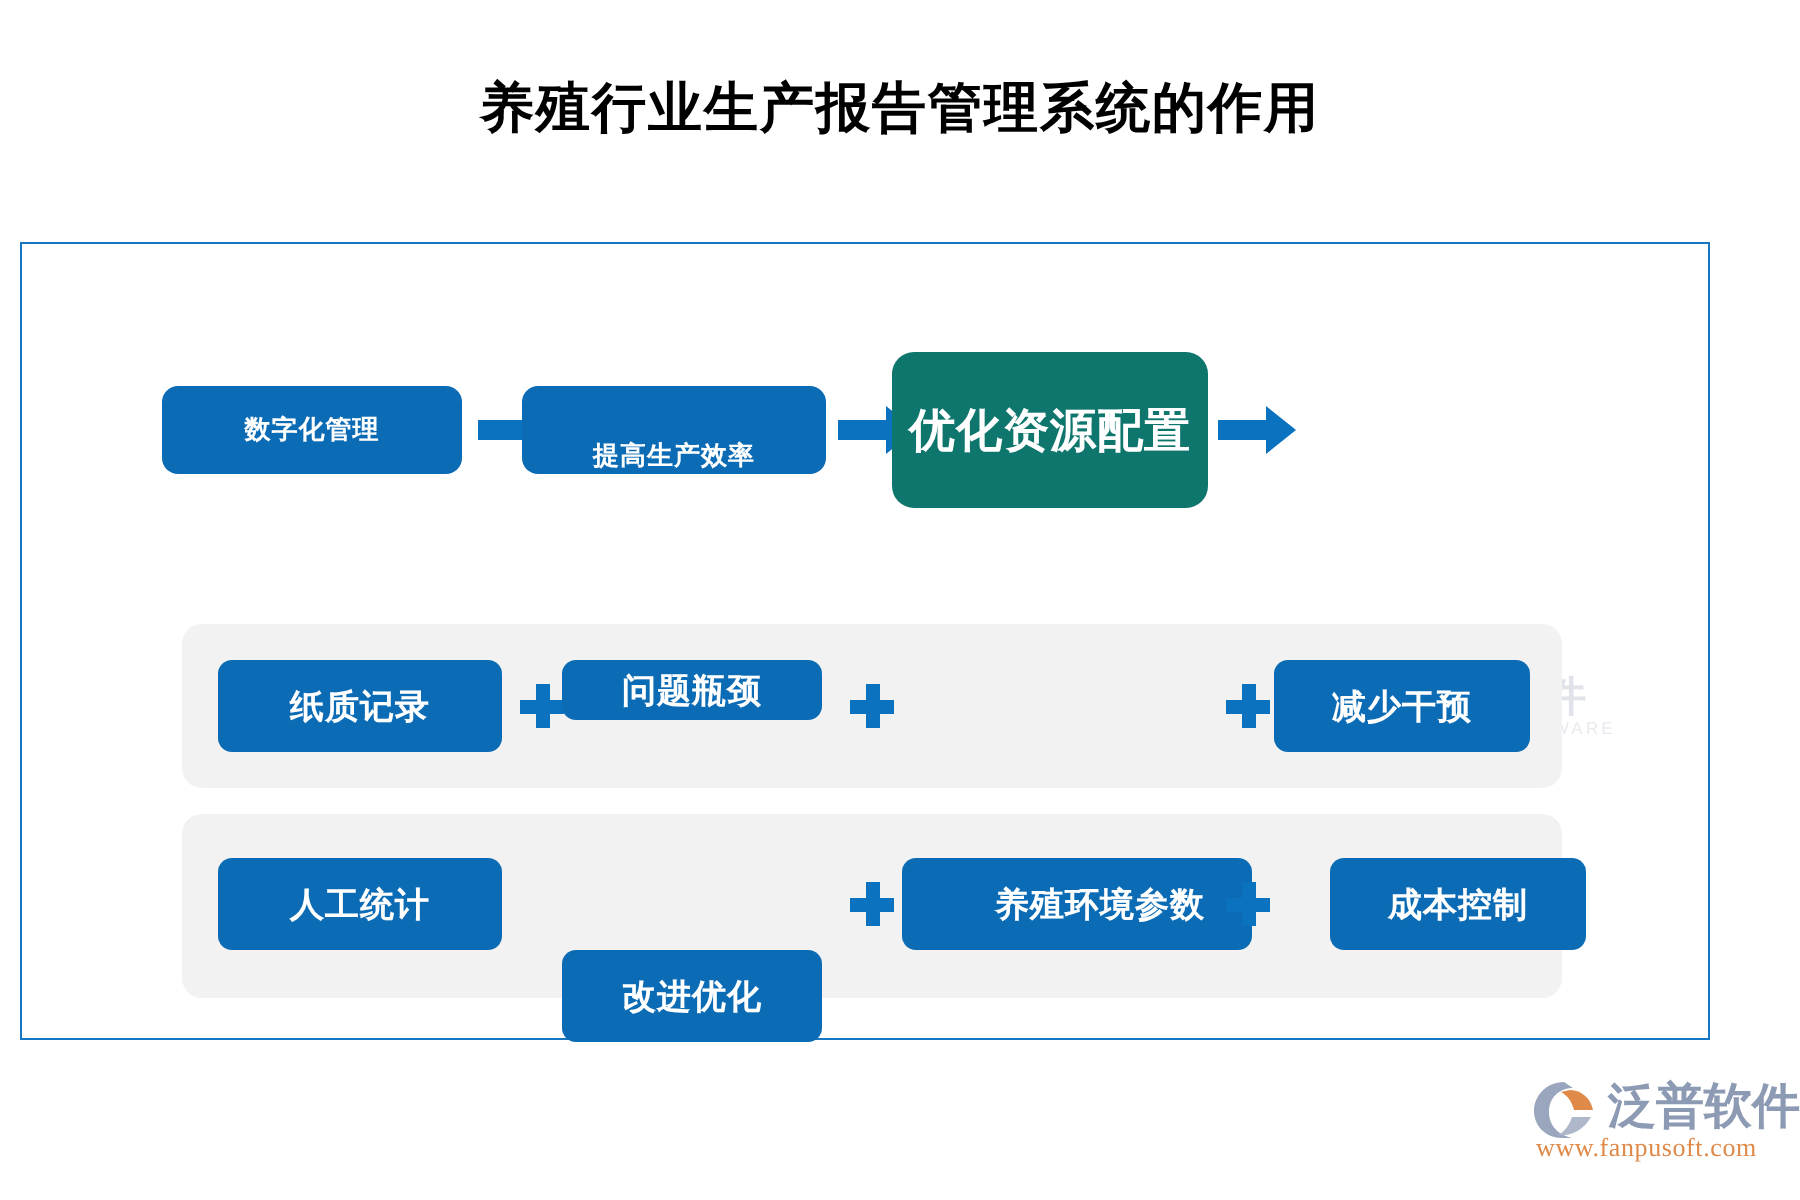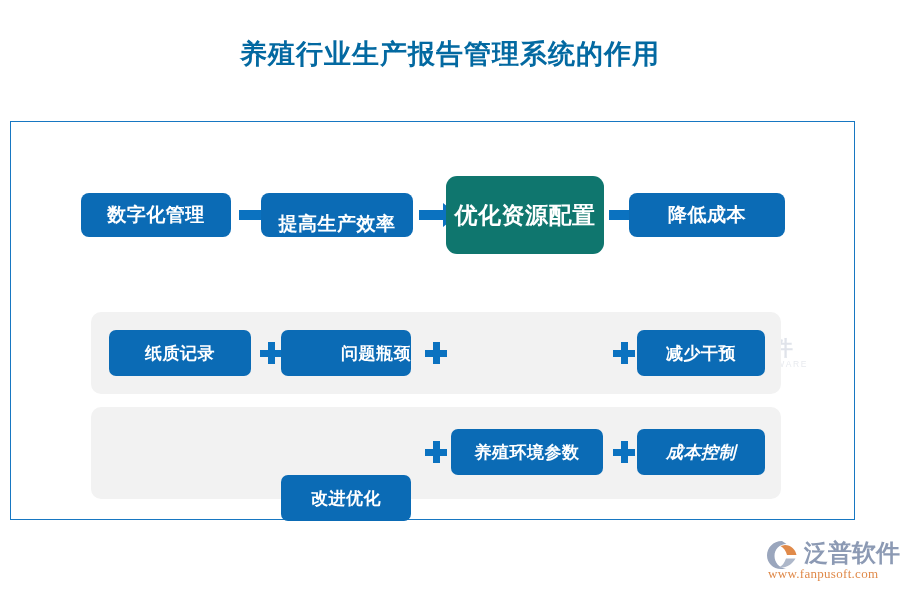--- a/index.html
+++ b/index.html
@@ -17,21 +17,21 @@
 
   
   .page-title {
     position: absolute;
     left: 0;
     top: 36px;
     width: 900px;
     text-align: center;
     font-size: 27px;
     font-weight: bold;
-    color: #0369a1;
+    color: #000000;
     letter-spacing: 1px;
     line-height: 36px;
     white-space: nowrap;
   }
 
   
   .frame {
     position: absolute;
     left: 10px;
     top: 121px;
@@ -85,21 +85,21 @@
     left: 0;
     top: 46px;
     width: 845px;
     height: 120px;
   }
   .flow-node {
     position: absolute;
     border-radius: 8px;
     background: #0b6bb5;
     color: #ffffff;
-    font-size: 19px;
+    font-size: 13px;
     font-weight: bold;
     display: flex;
     align-items: center;
     justify-content: center;
     letter-spacing: 0.5px;
     white-space: nowrap;
   }
   .flow-node.emph {
     background: #0f766e;
     border-radius: 11px;
@@ -222,37 +222,34 @@
     </svg>
 
     <div class="flow-node emph" style="left:435px; top:8px; width:158px; height:78px;">
       <span>优化资源配置</span>
     </div>
 
     <svg class="arrow" style="left:598px; top:34px;" viewBox="0 0 40 26">
       <path d="M0 8 L24 8 L24 1 L39 13 L24 25 L24 18 L0 18 Z" fill="#0b72c0"></path>
     </svg>
 
-    <div class="flow-node" style="left:618px; top:25px; width:156px; height:44px;">
-      <span>降低成本</span>
-    </div>
   </div>
 
   <div class="group-row" id="group-row-1">
 
     <div class="chip" style="left:18px; top:18px; width:142px; height:46px;">
       <span>纸质记录</span>
     </div>
 
     <div class="plus" style="left:169px; top:30px;">
       <span class="h"></span>
         <span class="v"></span>
     </div>
 
-    <div class="chip" style="left:190px; top:18px; width:130px; height:46px;justify-content:flex-end;">
+    <div class="chip" style="left:190px; top:18px; width:130px; height:30px;">
       <span>问题瓶颈</span>
     </div>
 
     <div class="plus" style="left:334px; top:30px;">
       <span class="h"></span>
         <span class="v"></span>
     </div>
 
 
     <div class="plus" style="left:522px; top:30px;">
@@ -260,40 +257,43 @@
         <span class="v"></span>
     </div>
 
     <div class="chip" style="left:546px; top:18px; width:128px; height:46px;">
       <span>减少干预</span>
     </div>
   </div>
 
   <div class="group-row" id="group-row-2">
 
+    <div class="chip" style="left:18px; top:22px; width:142px; height:46px;">
+      <span>人工统计</span>
+    </div>
 
     <div class="chip" style="left:190px; top:22px; width:130px; height:46px;margin-top:46px;">
       <span>改进优化</span>
     </div>
 
     <div class="plus" style="left:334px; top:34px;">
       <span class="h"></span>
         <span class="v"></span>
     </div>
 
-    <div class="chip" style="left:360px; top:22px; width:152px; height:46px;">
+    <div class="chip" style="left:360px; top:22px; width:152px; height:46px;padding-left:23px;">
       <span>养殖环境参数</span>
     </div>
 
     <div class="plus" style="left:522px; top:34px;">
       <span class="h"></span>
         <span class="v"></span>
     </div>
 
-    <div class="chip" style="left:546px; top:22px; width:128px; height:46px;font-style:italic;">
+    <div class="chip" style="left:574px; top:22px; width:128px; height:46px;">
       <span>成本控制</span>
     </div>
   </div>
 
 </div>
 
 <div class="brand">
   <svg class="brand-mark" viewBox="0 0 34 30">
     <path d="M16 1 C7 1 1 8 1 15.5 C1 23 7 29 15 29 L20 29 C13 27.5 8.5 22.5 8.5 16 C8.5 9 13.5 4 20.5 4 Z" fill="#9aa6bd"></path>
     <path d="M19 5 C25 5 29.5 9.5 30.5 15 L21 15 C20 11 18 8 14.5 6 Z" fill="#e08a4a"></path>

